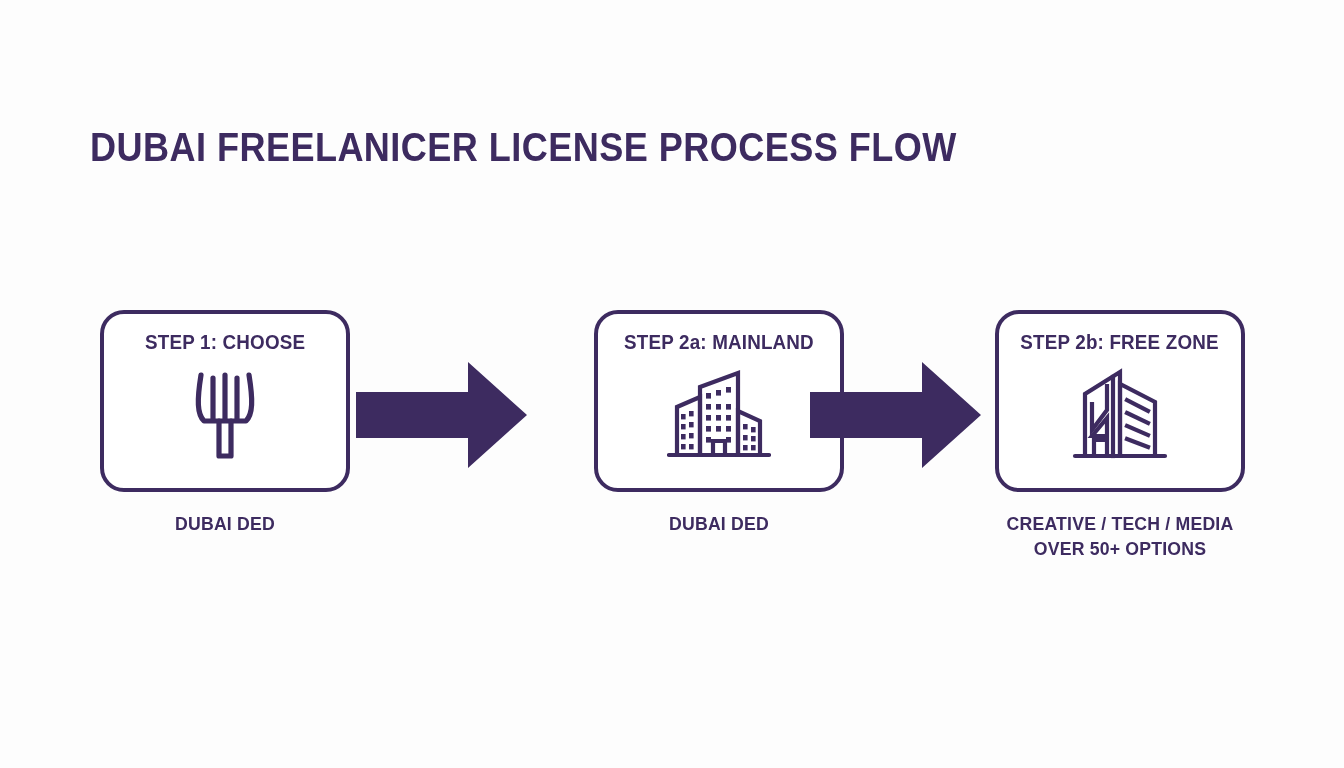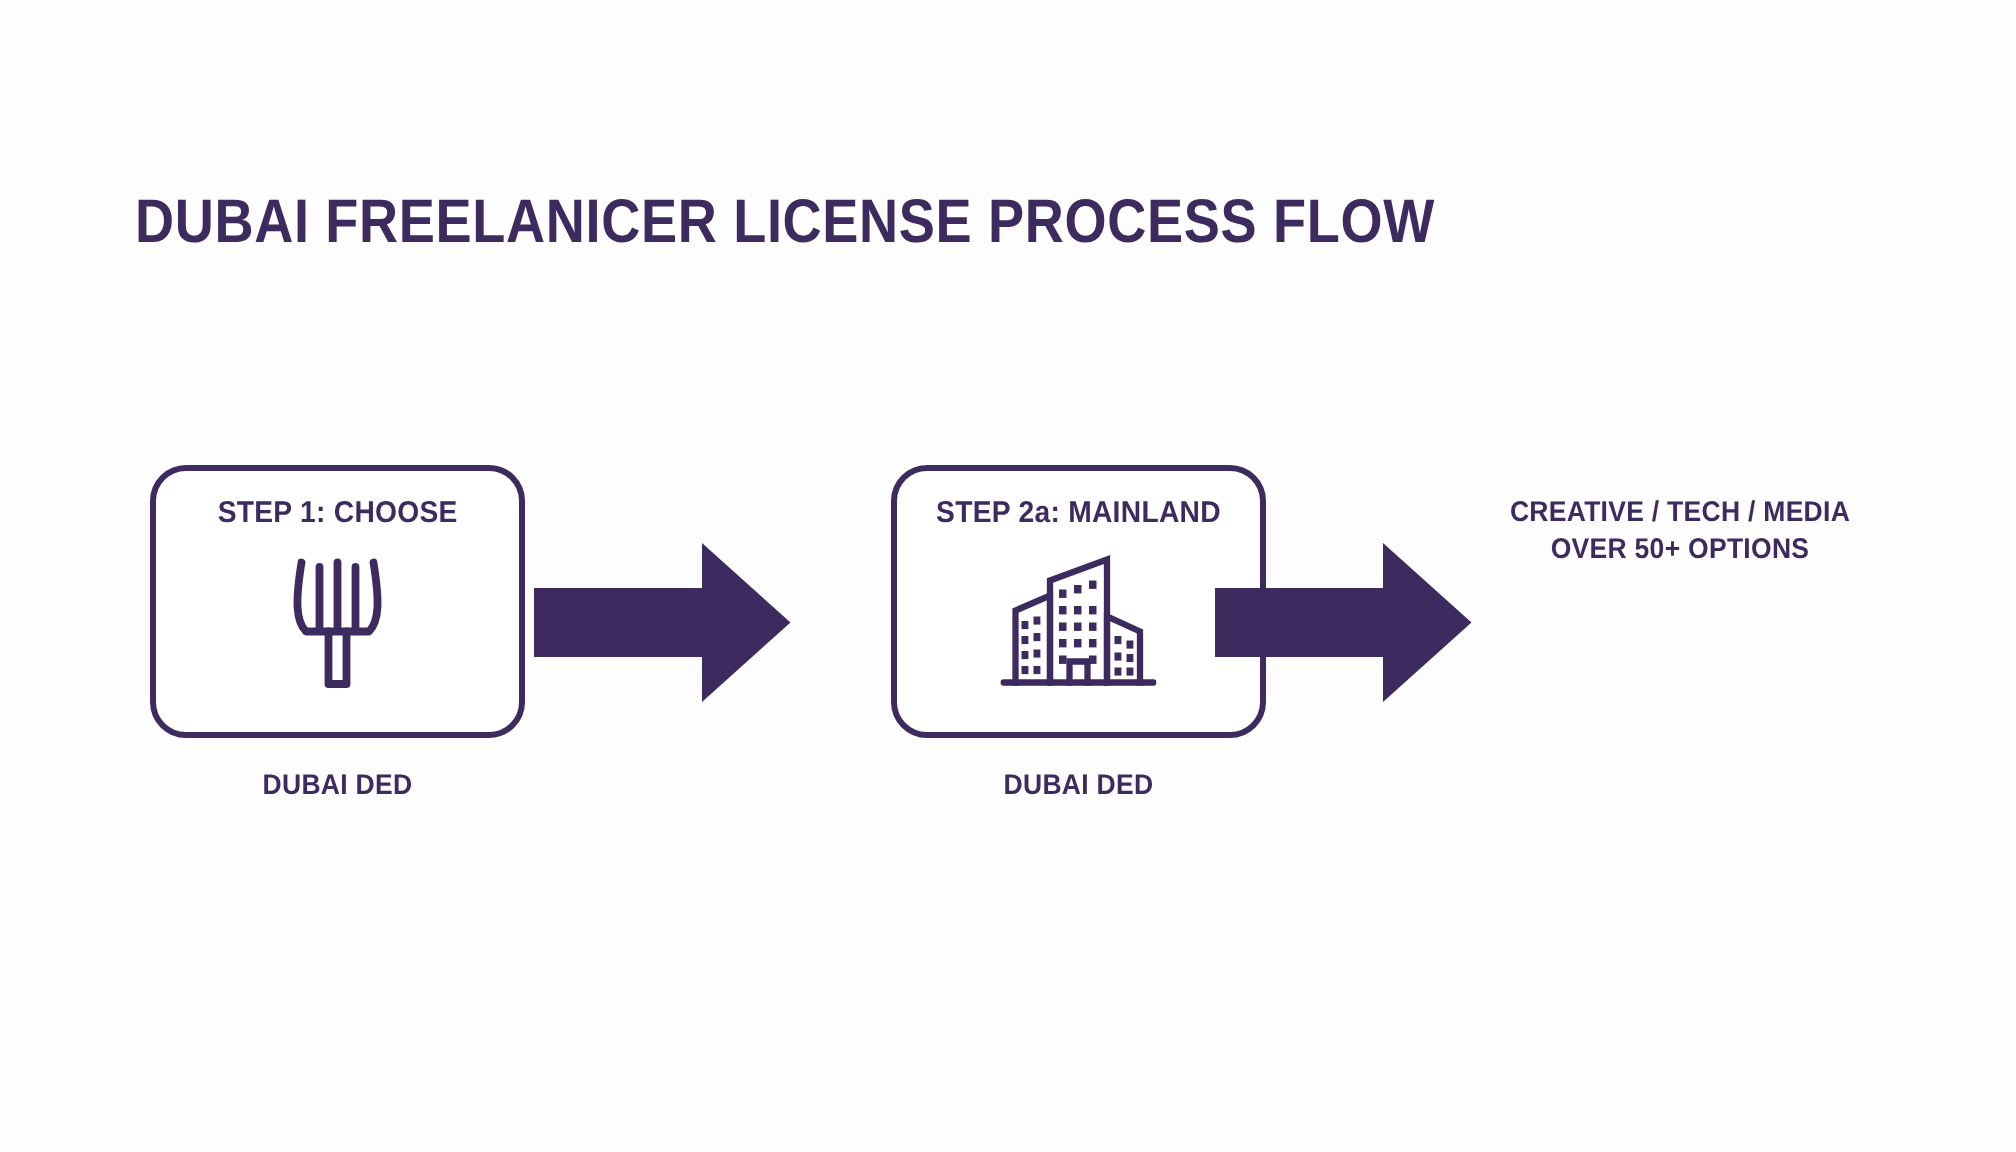--- a/index.html
+++ b/index.html
@@ -198,19 +198,46 @@
     </div>
   </div>
 
   <div class="arrow arrow-2">
     <svg width="172" height="110" viewBox="0 0 172 110">
       <path d="M0 32 L 112 32 L 112 2 L 171 55 L 112 108 L 112 78 L 0 78 Z" fill="#3d2b60"></path>
     </svg>
   </div>
 
   <div class="step step-3">
+    <div class="card">
+      <div class="card-title">STEP 2b: FREE ZONE</div>
+      <div class="card-icon">
+        <svg width="96" height="98" viewBox="0 0 96 98">
+          <g fill="none" stroke="#3d2b60" stroke-width="4.2" stroke-linecap="square" stroke-linejoin="miter">
+
+            <path d="M3 90 L 93 90" stroke-linecap="round"></path>
+
+            <path d="M13 90 L 13 28 L 48 6 L 48 90"></path>
+
+            <path d="M48 90 L 48 18 L 83 36 L 83 90"></path>
+
+            <path d="M41 90 L 41 11"></path>
+
+            <path d="M22 90 L 22 74 L 35 74 L 35 90"></path>
+
+            <path d="M20 38 L 20 64 L 35 44 L 35 20"></path>
+            <path d="M20 70 L 35 52 L 35 70 L 20 70 Z"></path>
+
+            <path d="M55 34 L 76 45"></path>
+            <path d="M55 47 L 76 57"></path>
+            <path d="M55 60 L 76 69"></path>
+            <path d="M55 73 L 76 81"></path>
+          </g>
+        </svg>
+      </div>
+    </div>
     <div class="caption">
       <div>CREATIVE / TECH / MEDIA</div>
       <div>OVER 50+ OPTIONS</div>
     </div>
   </div>
 
 </div>
 
 </body></html>

